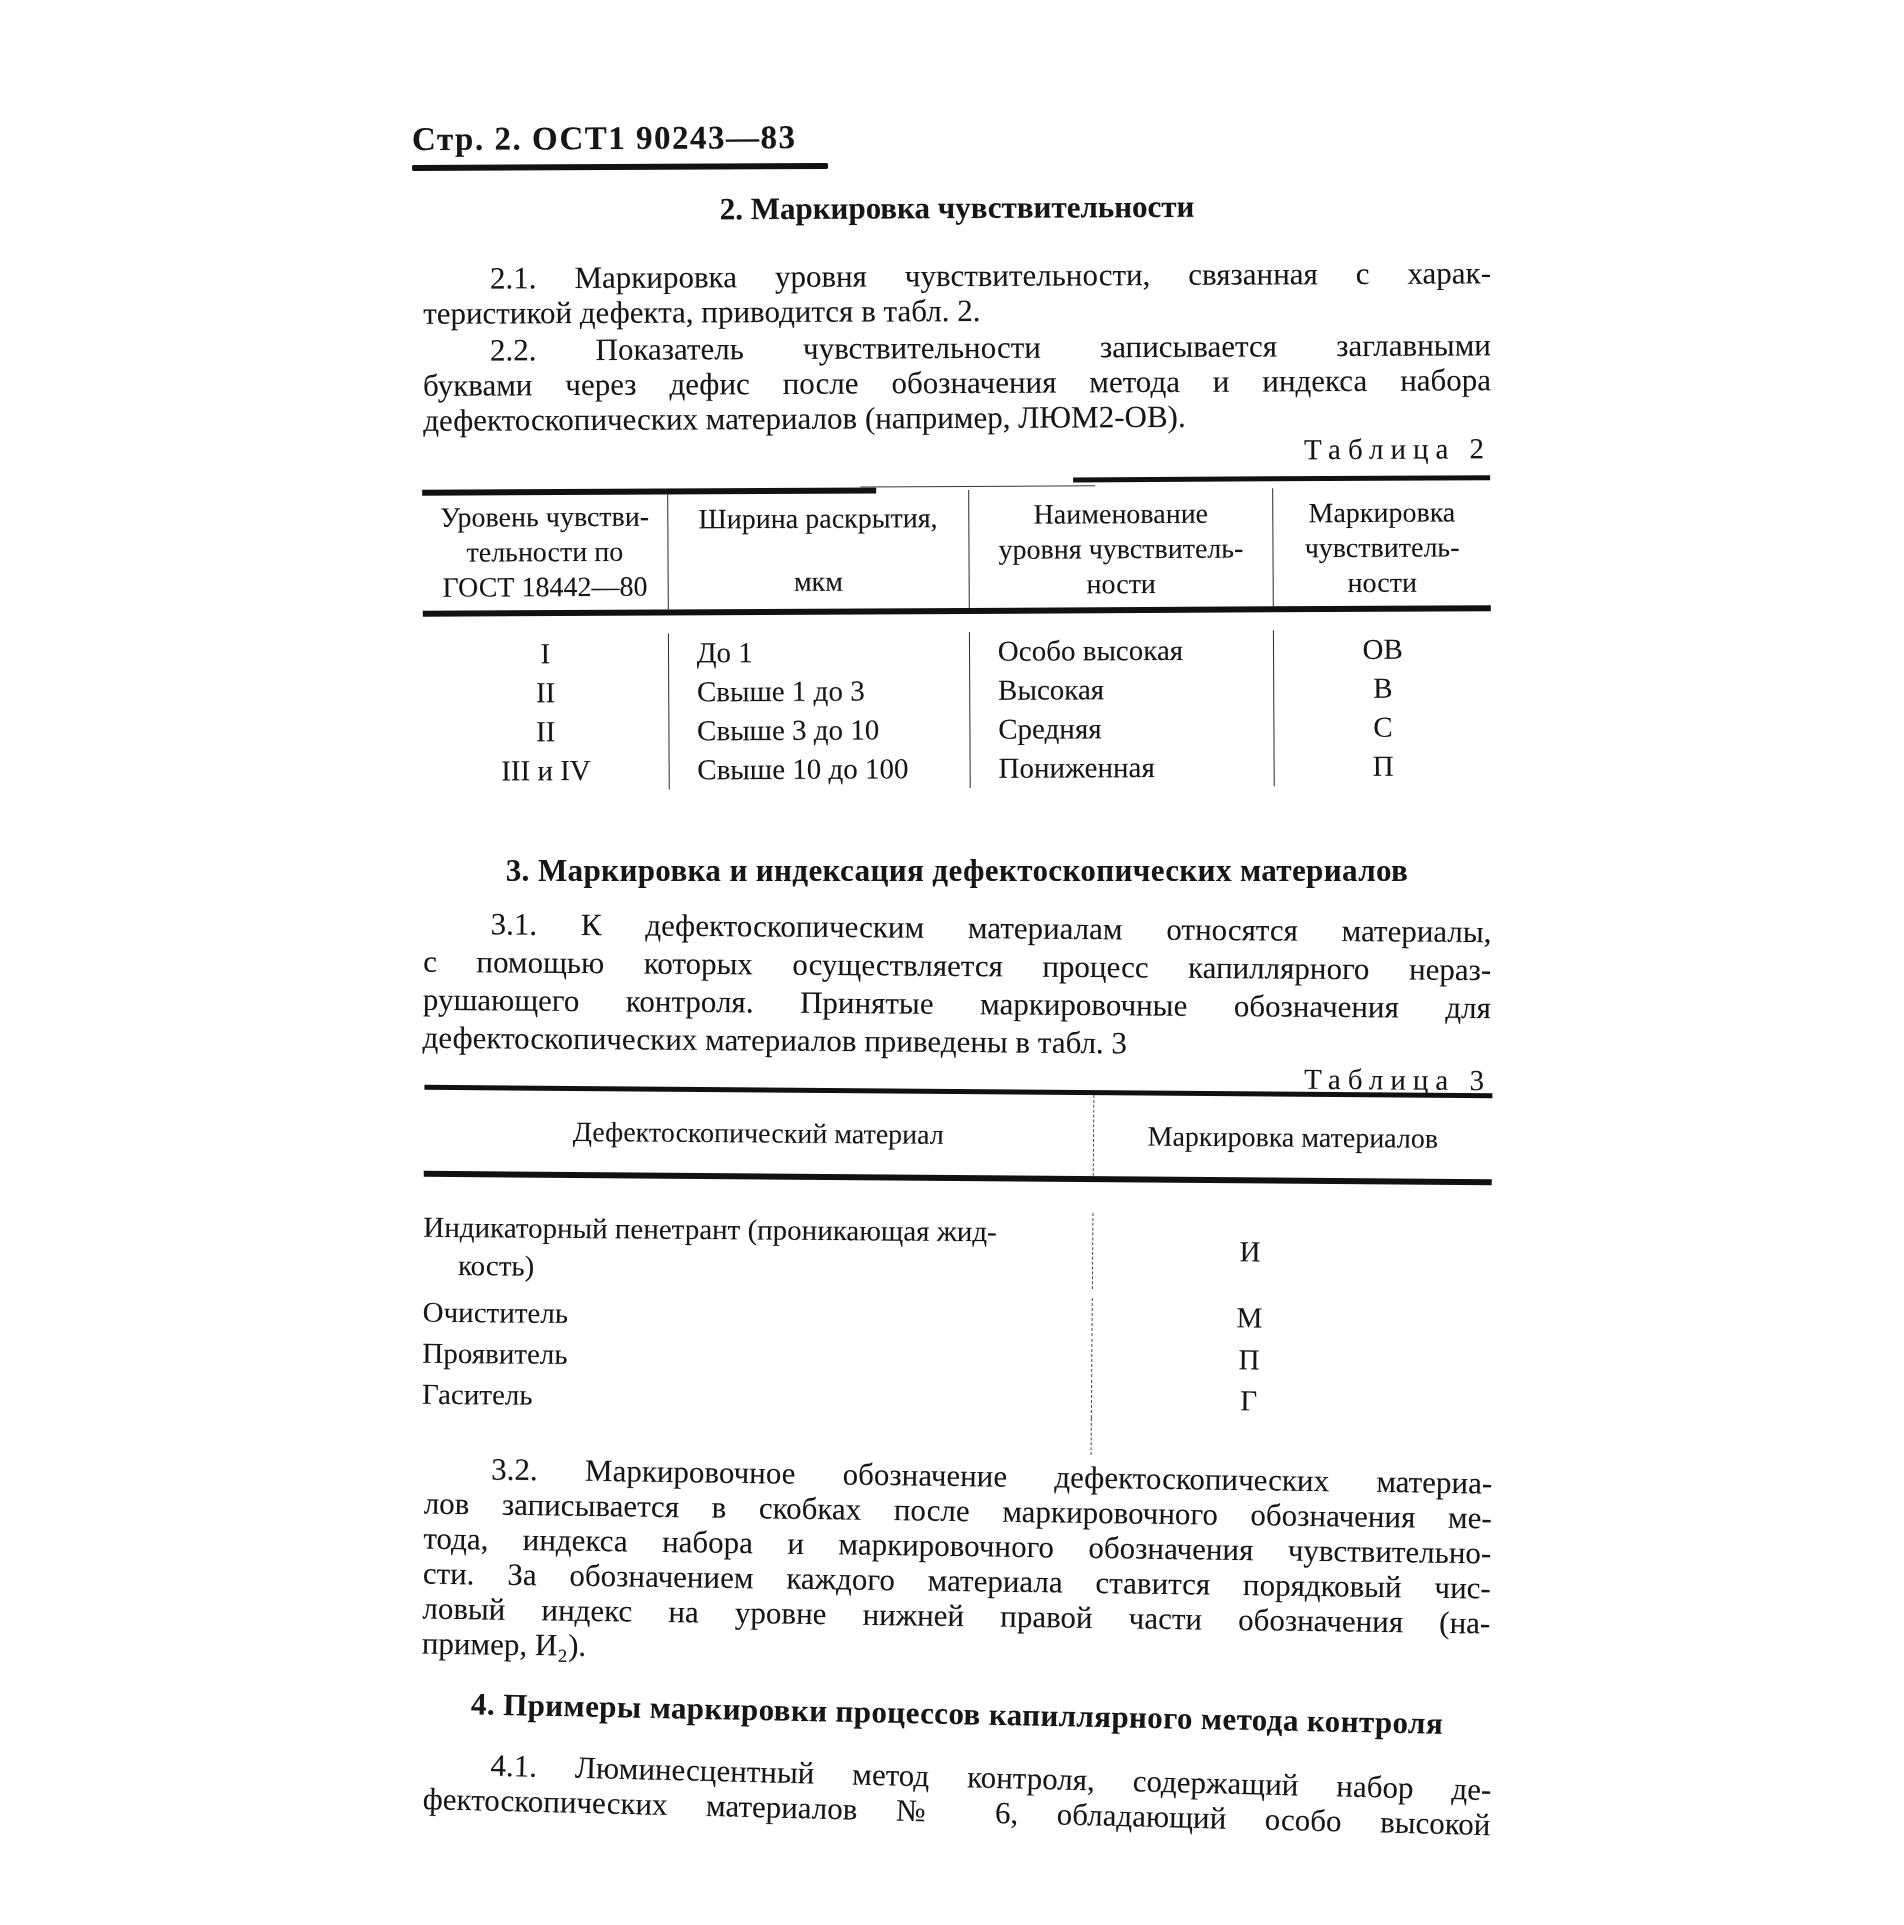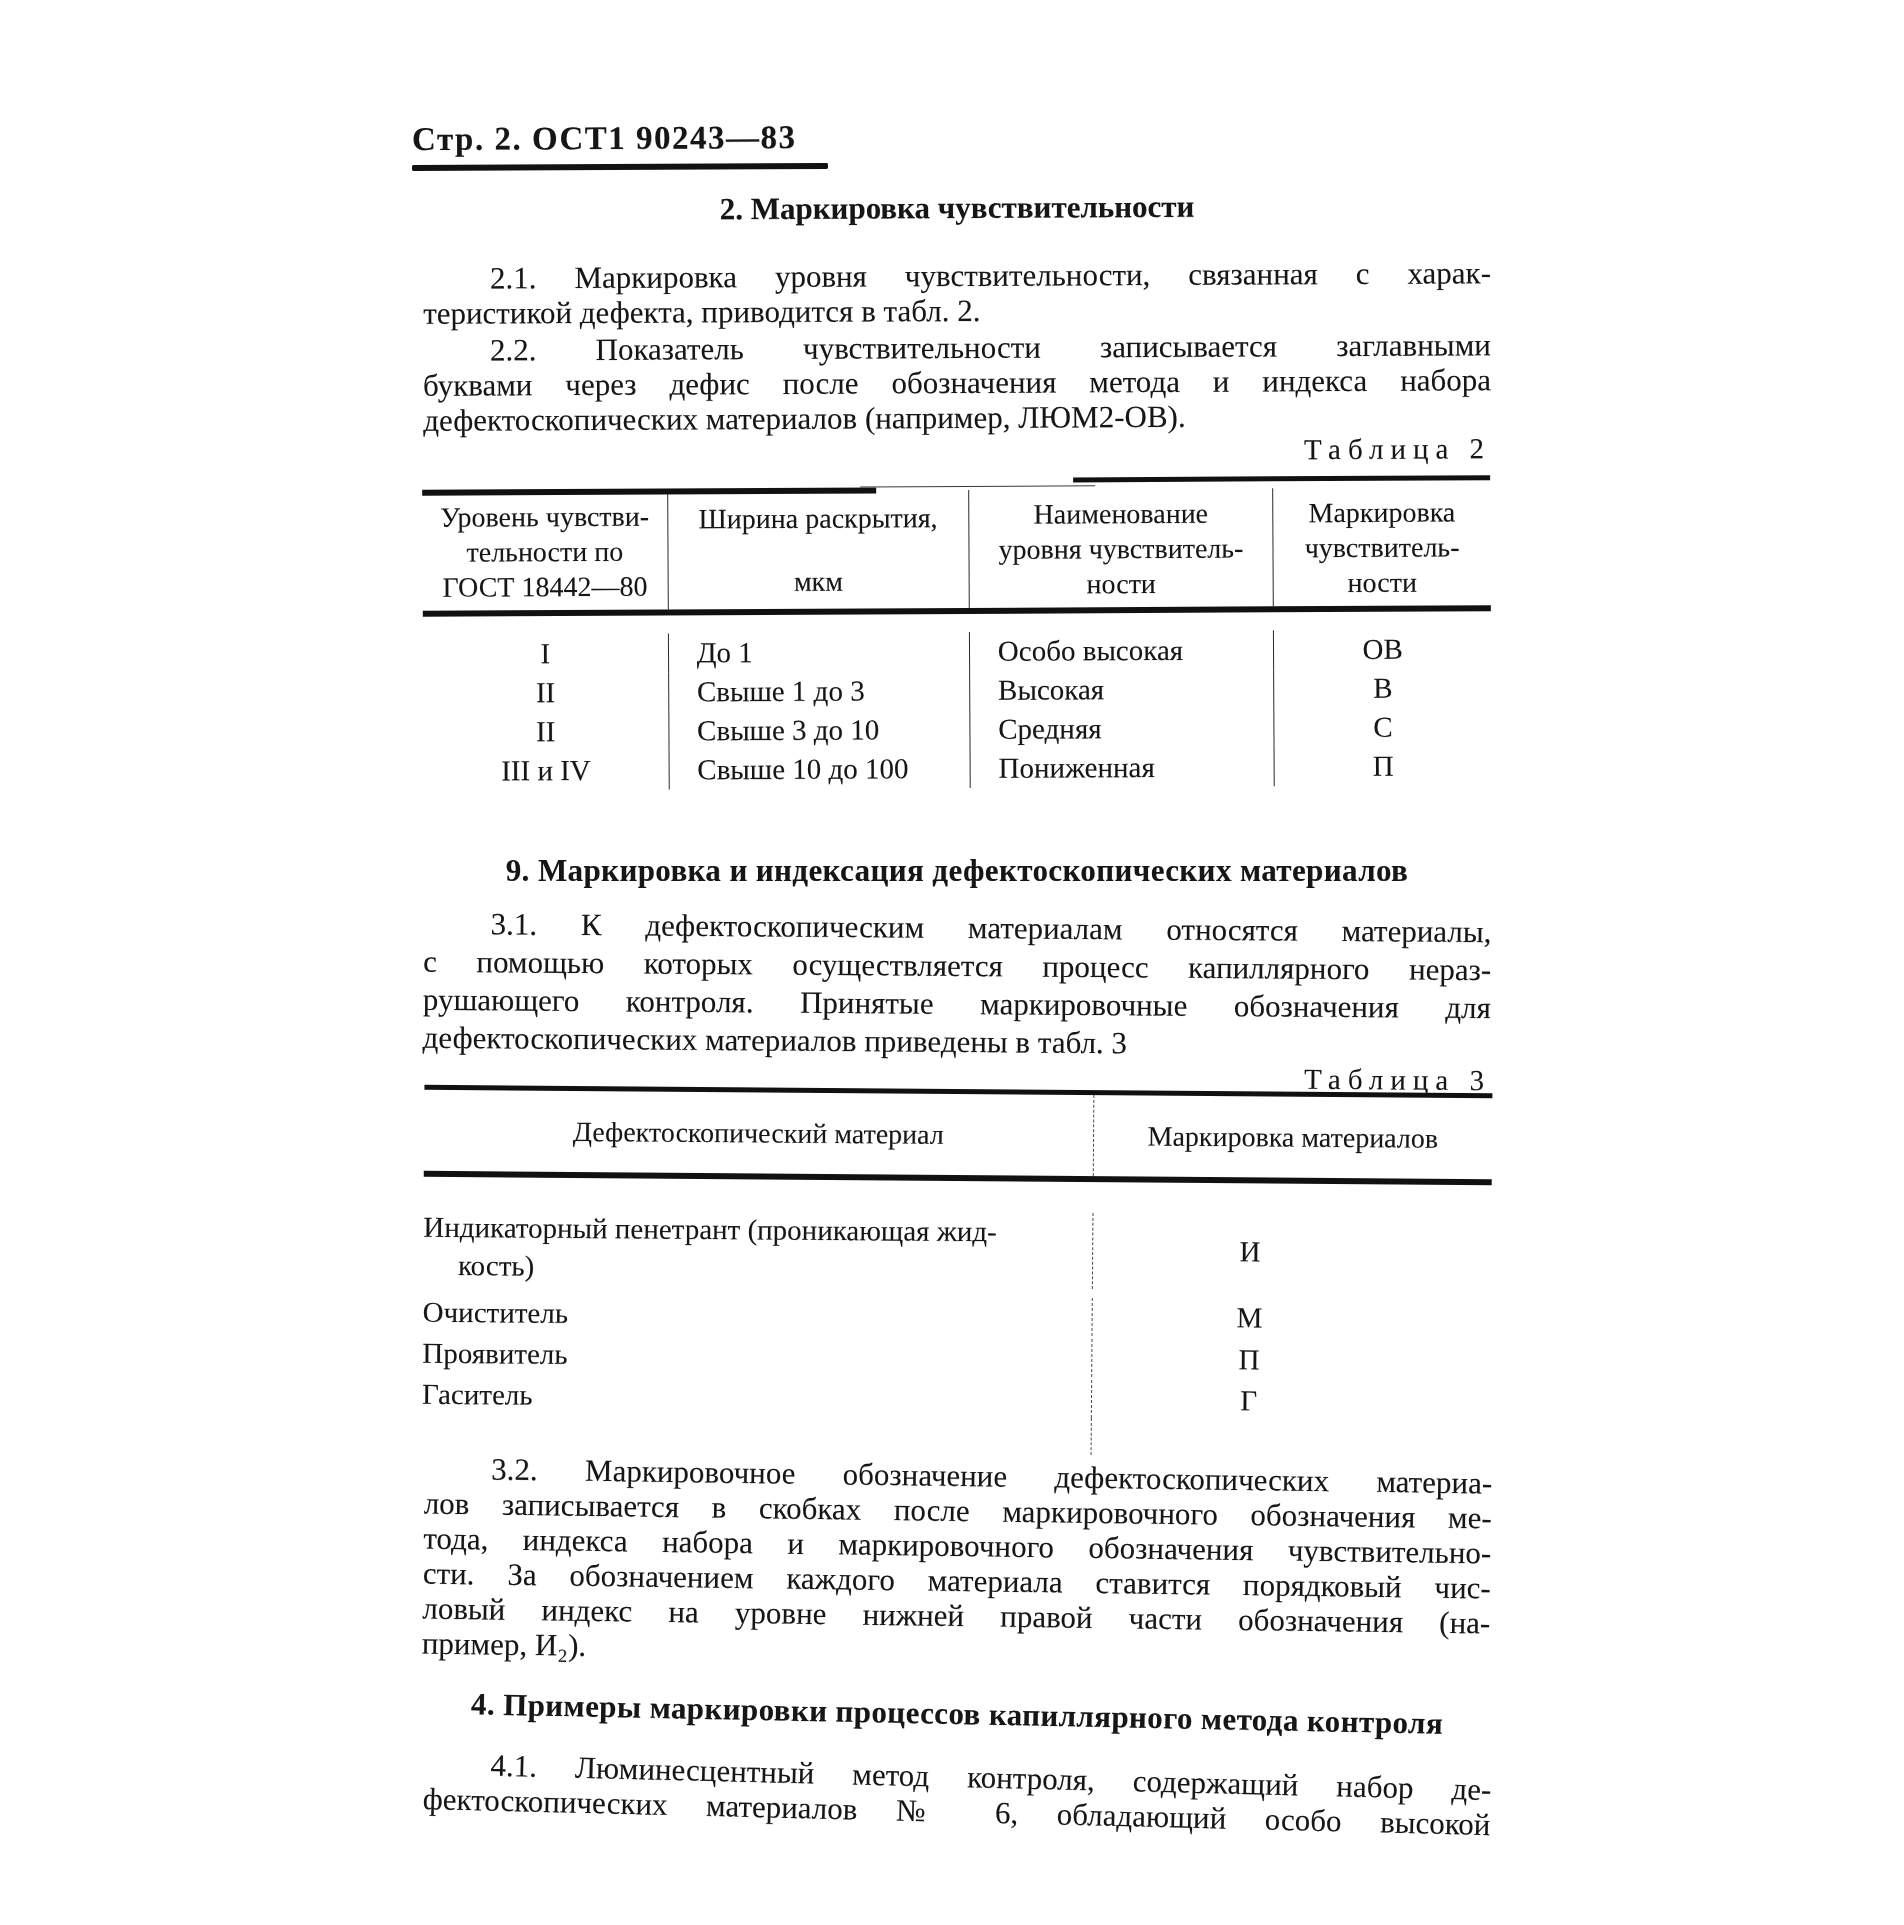--- a/index.html
+++ b/index.html
@@ -158,21 +158,21 @@
       </div>
       <div class="t2row">
         <div class="t2c w1 vb cc">III и IV</div>
         <div class="t2c w2 vb cl">Свыше 10 до 100</div>
         <div class="t2c w3 vb cl">Пониженная</div>
         <div class="t2c w4 cc">П</div>
       </div>
     </div>
   </div>
 
-  <div class="blk hd hd3">9. Маркировка и индексация дефектоскопических материалов</div>
+  <div class="blk hd hd3">3. Маркировка и индексация дефектоскопических материалов</div>
 
   <div class="blk para para31 p31 rp4">
     <div class="ln jl ind">3.1. К дефектоскопическим материалам относятся материалы,</div>
     <div class="ln jl">с помощью которых осуществляется процесс капиллярного нераз-</div>
     <div class="ln jl">рушающего контроля. Принятые маркировочные обозначения для</div>
     <div class="ln ll">дефектоскопических материалов приведены в табл. 3</div>
   </div>
 
   <div class="blk tlabel t3label rp4">Таблица 3</div>
 

